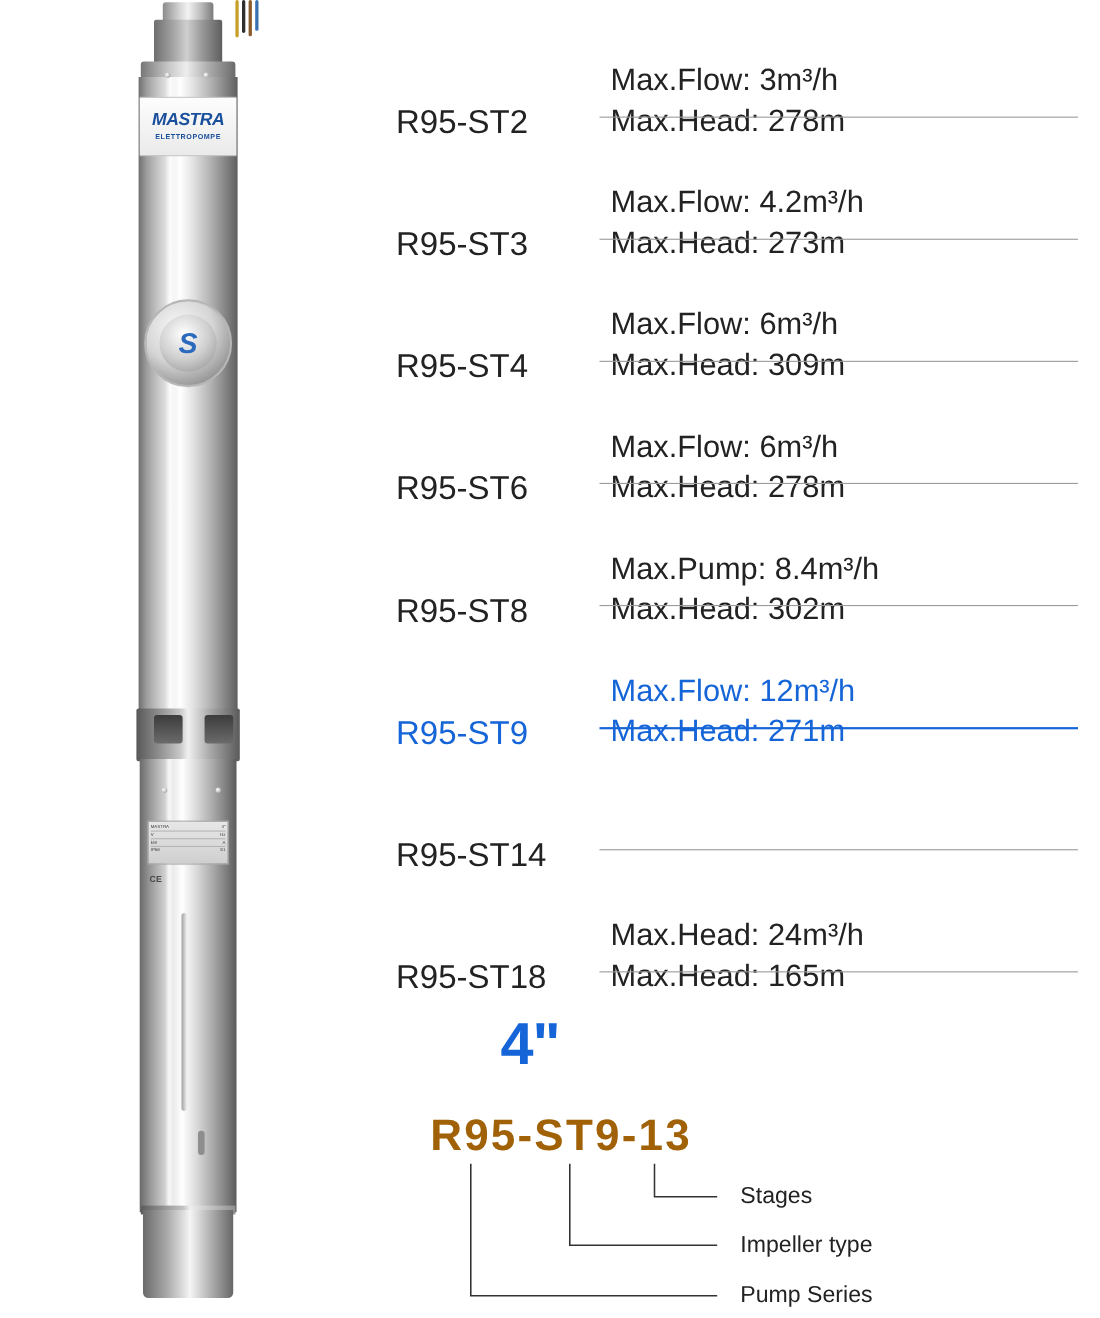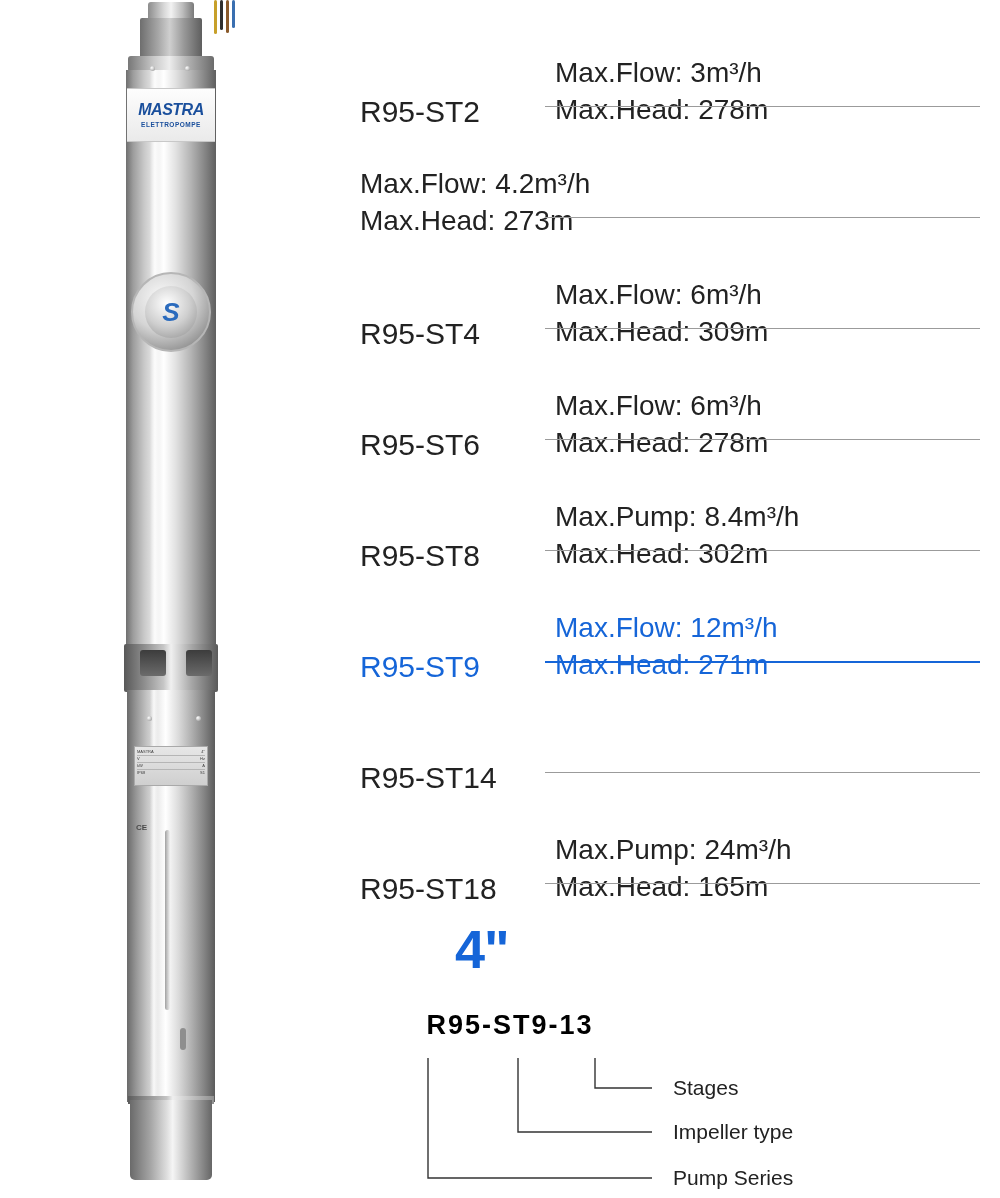--- a/index.html
+++ b/index.html
@@ -209,21 +209,20 @@
     display: flex;
     justify-content: space-between;
   }
   .ce-mark {
     position: absolute;
     left: 136px;
     top: 795px;
     font-size: 8px;
     color: #4a4a4a;
     font-weight: bold;
-    margin-top: 28px;
   }
   .motor-groove {
     position: absolute;
     left: 165px;
     top: 830px;
     width: 5px;
     height: 180px;
     background: linear-gradient(to right, rgba(120,120,120,0.7), rgba(240,240,240,0.6));
     border-radius: 3px;
   }
@@ -323,23 +322,23 @@
     top: 1010px;
     width: 640px;
     height: 188px;
   }
   #naming-code {
     position: absolute;
     left: 0;
     top: 0;
     width: 300px;
     text-align: center;
-    font-size: 27px;
+    font-size: 40px;
     font-weight: bold;
-    color: #000000;
+    color: #a16207;
     letter-spacing: 2px;
     font-family: "Liberation Sans", sans-serif;
   }
   .lead-label {
     position: absolute;
     font-size: 21px;
     color: #222;
     white-space: nowrap;
     margin-left: 15px;
   }
@@ -424,20 +423,21 @@
   <div class="spec-row">
     <div class="spec-model">R95-ST2</div>
     <div class="spec-values">
       <div>Max.Flow: 3m³/h</div>
       <div>Max.Head: 278m</div>
     </div>
     <div class="spec-underline"></div>
   </div>
 
   <div class="spec-row">
+    <div class="spec-model">R95-ST3</div>
     <div class="spec-values">
       <div>Max.Flow: 4.2m³/h</div>
       <div>Max.Head: 273m</div>
     </div>
     <div class="spec-underline"></div>
   </div>
 
   <div class="spec-row">
     <div class="spec-model">R95-ST4</div>
     <div class="spec-values">
@@ -475,21 +475,21 @@
   </div>
 
   <div class="spec-row">
     <div class="spec-model">R95-ST14</div>
     <div class="spec-underline"></div>
   </div>
 
   <div class="spec-row">
     <div class="spec-model">R95-ST18</div>
     <div class="spec-values">
-      <div>Max.Pump: 24m³/h</div>
+      <div>Max.Head: 24m³/h</div>
       <div>Max.Head: 165m</div>
     </div>
     <div class="spec-underline"></div>
   </div>
 
 </div>
 
 <div id="size-callout">4"</div>
 
 <div id="naming-diagram">

